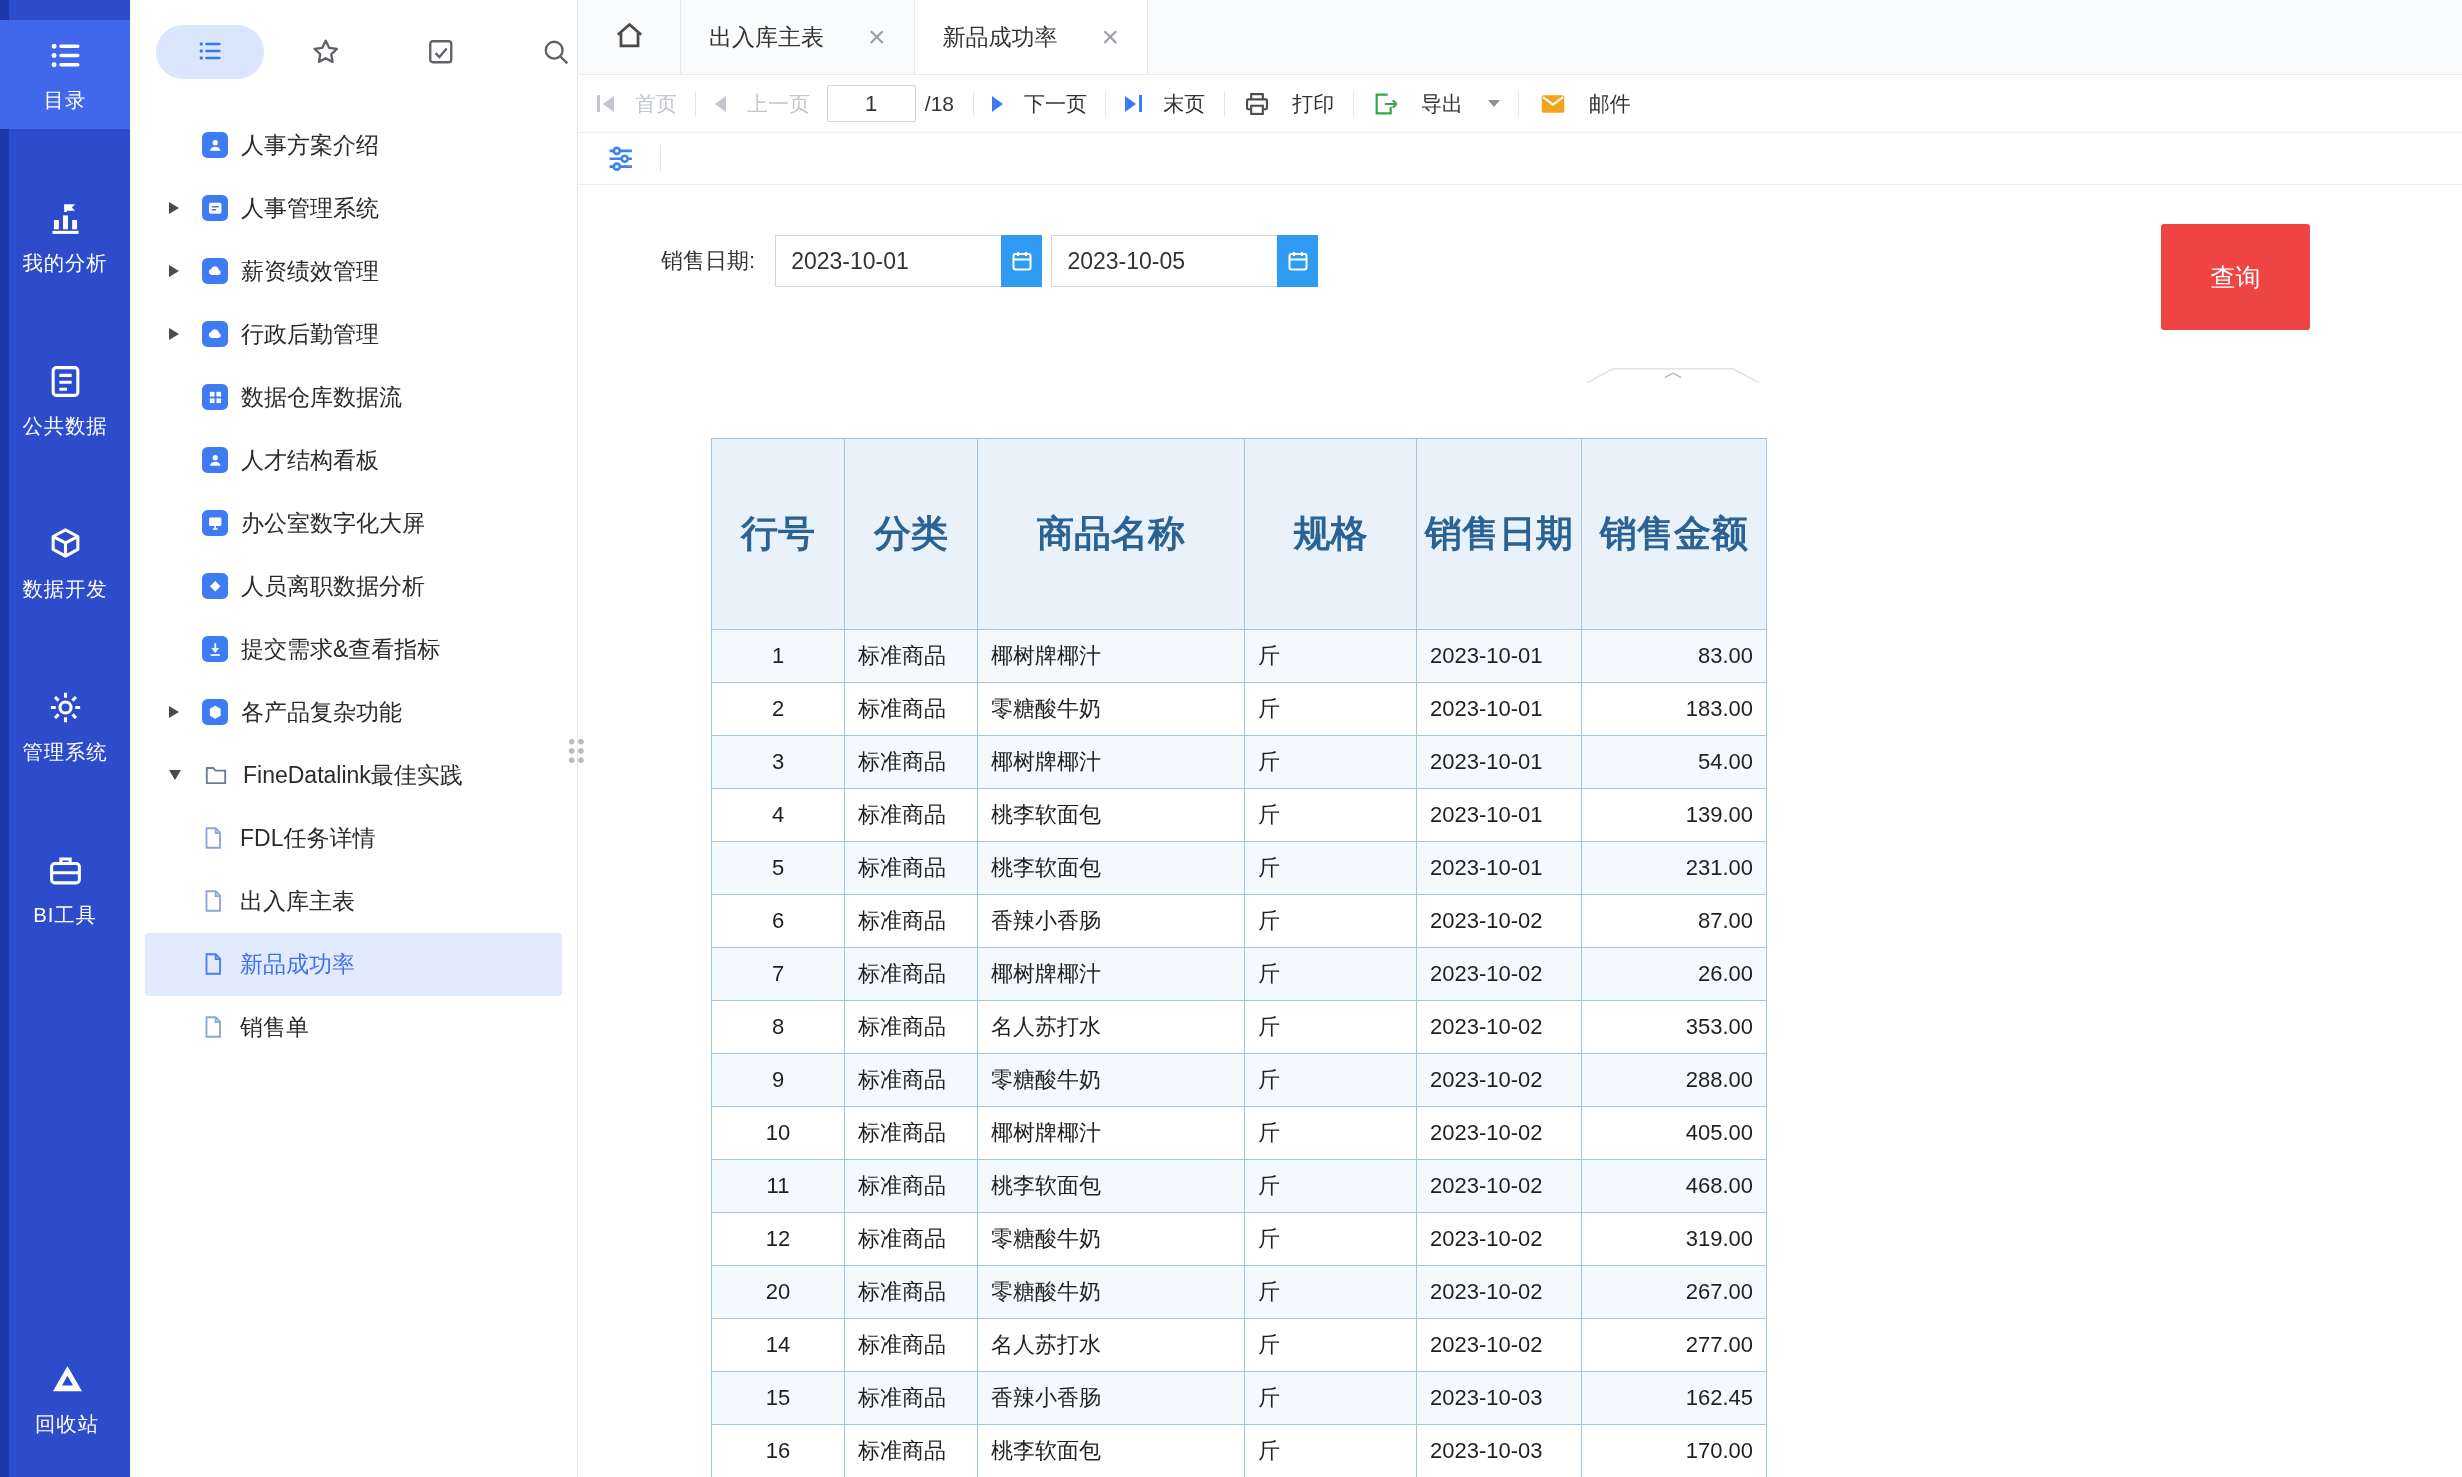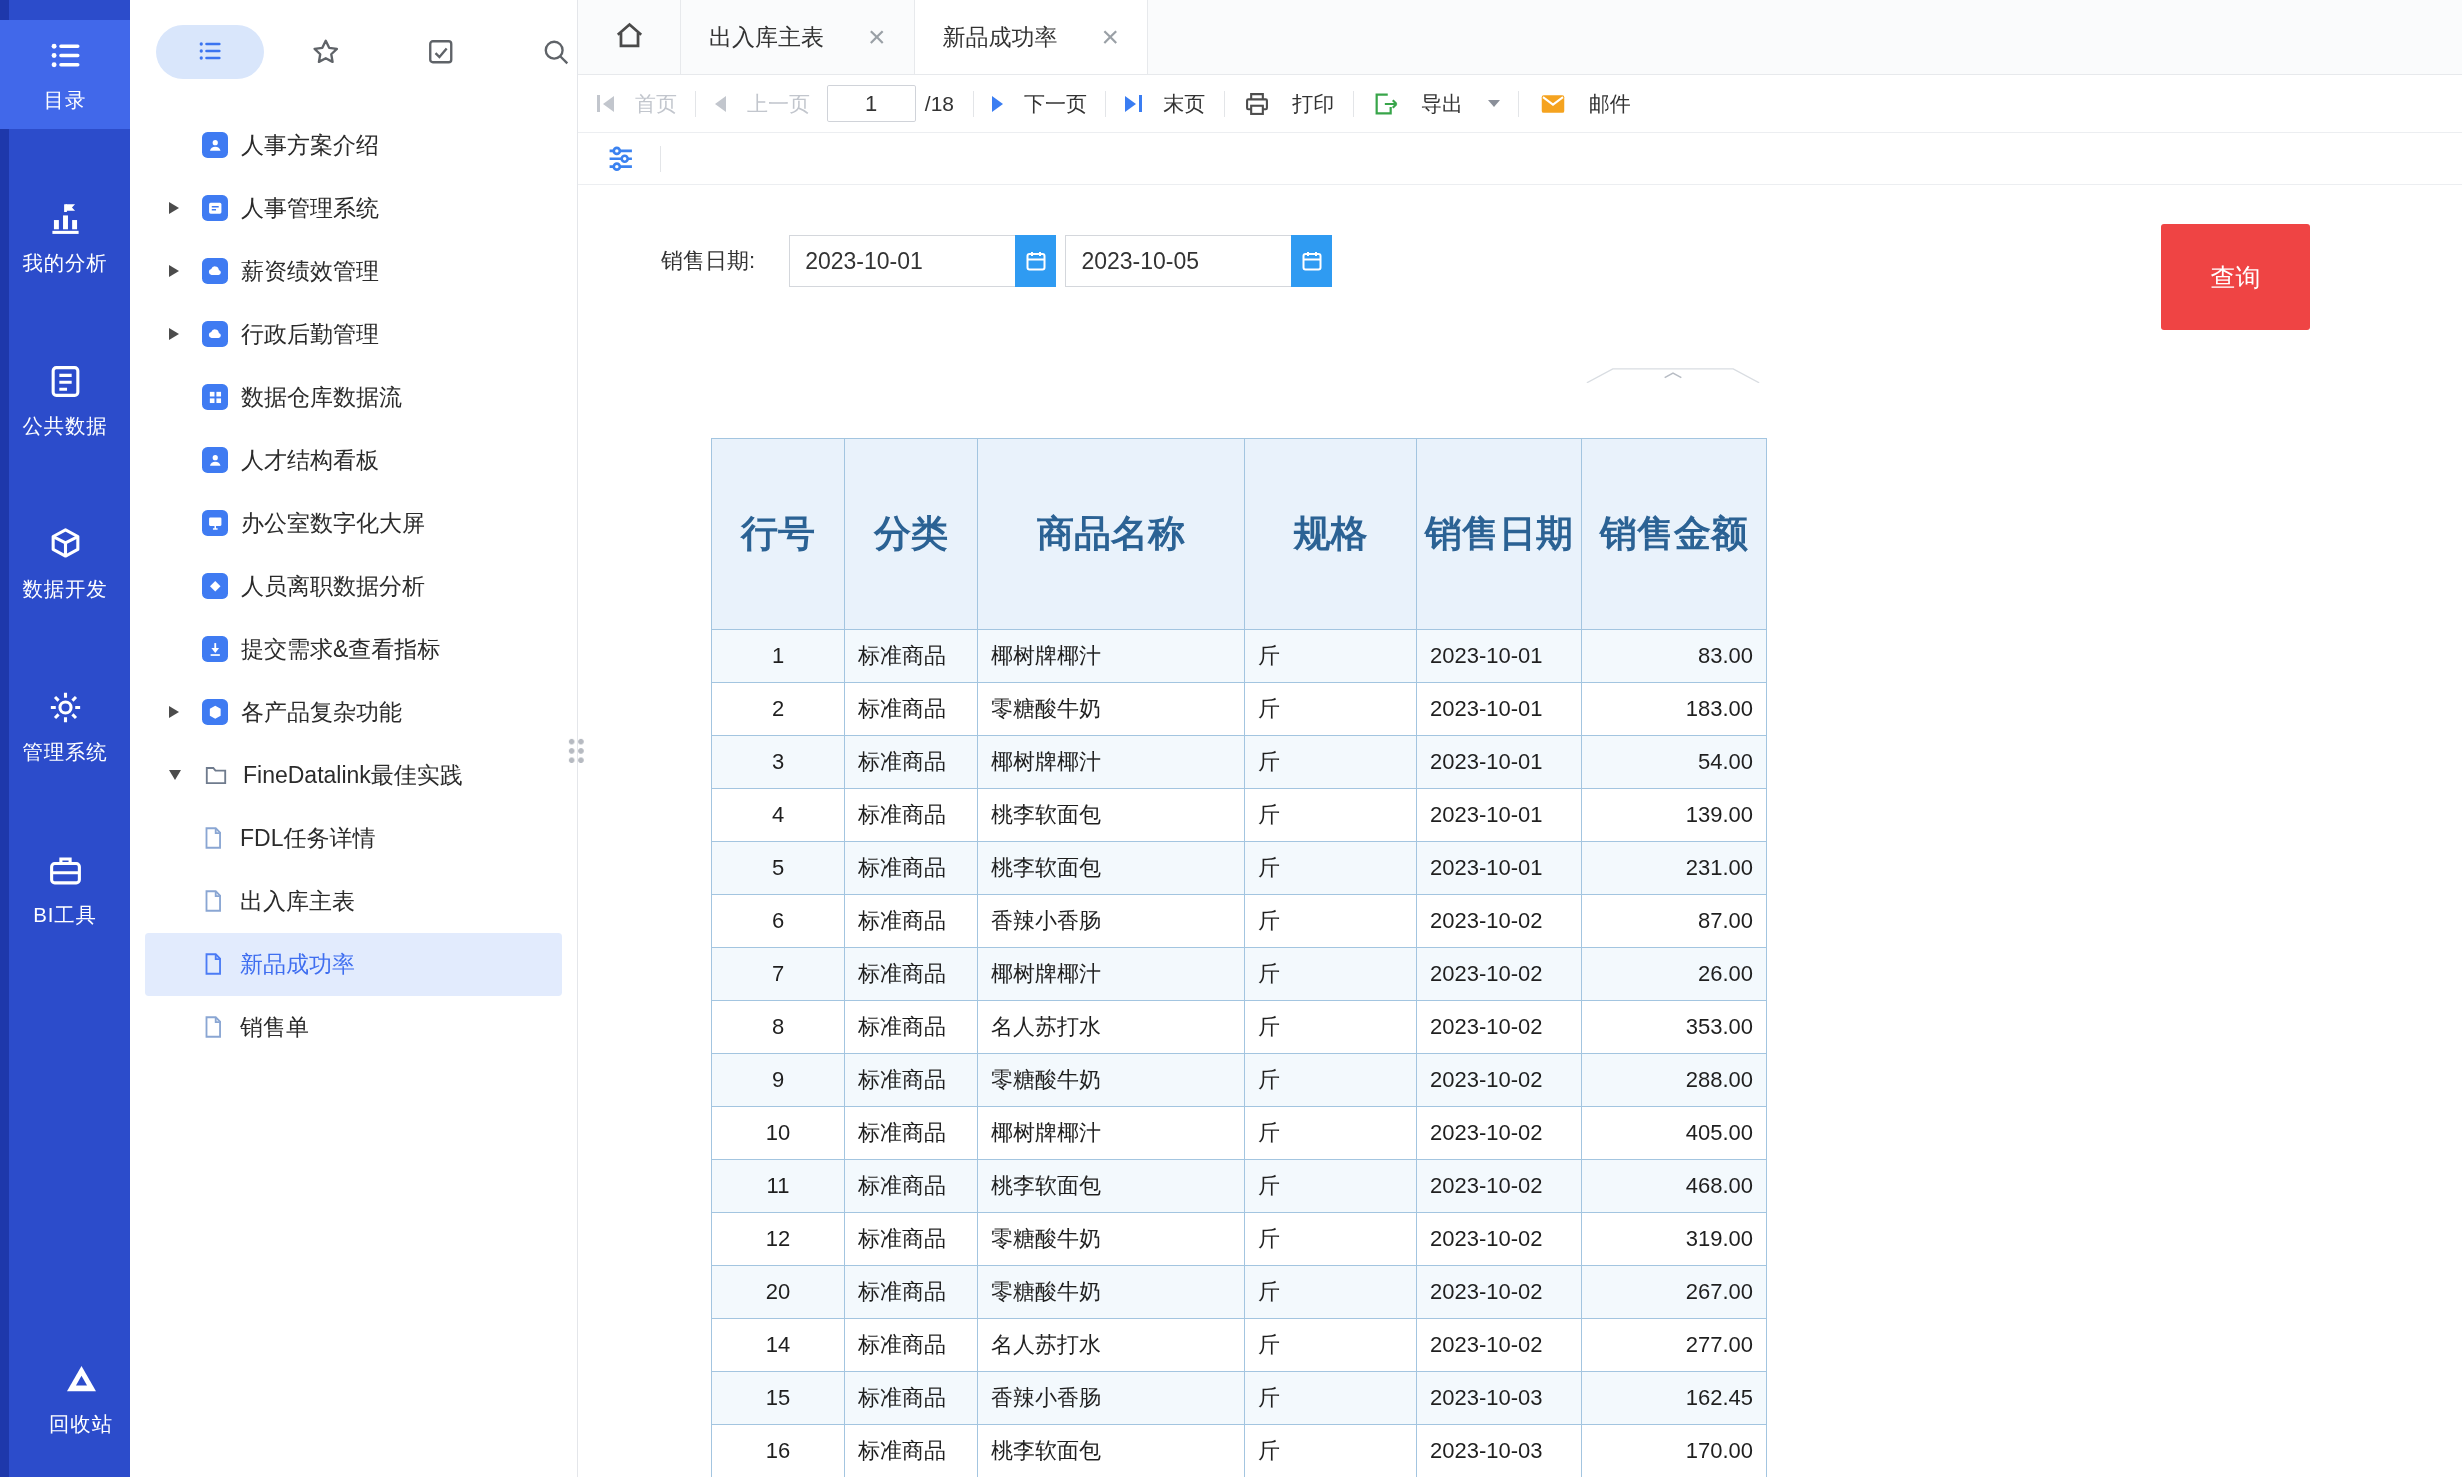--- a/index.html
+++ b/index.html
@@ -8,21 +8,21 @@
   body { font-family:"Liberation Sans","DejaVu Sans",sans-serif; color:#333; background:#fff; }
   .app { position:relative; display:flex; width:2462px; height:1477px; }
 
   
   .rail { position:relative; width:130px; flex:0 0 130px; background:#2c4ccb; color:#fff; padding-top:20px; }
   .rail::before { content:""; position:absolute; left:0; top:0; width:9.3px; height:100%; background:#1e38ab; }
   .rail-item { position:relative; z-index:2; width:130px; height:109px; margin-bottom:54px; display:flex; flex-direction:column; align-items:center; justify-content:center; gap:11px; cursor:pointer; }
   .rail-item.active { background:#4168ea; }
   .rail-item .ricon { width:39px; height:39px; display:flex; align-items:center; justify-content:center; }
   .rail-label { font-size:20.4px; letter-spacing:0.9px; }
-  .rail-bottom { position:absolute; bottom:24px; left:16px; margin-bottom:0; }
+  .rail-bottom { position:absolute; bottom:24px; left:2px; margin-bottom:0; }
 
   
   .catalog { width:448px; flex:0 0 448px; background:#fff; border-right:0.9px solid #e4e6ea; padding-top:18.5px; overflow:hidden; }
   .cat-toolbar { display:flex; align-items:center; height:67px; padding-left:26px; }
   .pill { width:108px; height:54px; border-radius:27px; background:#d9e6fb; display:flex; align-items:center; justify-content:center; cursor:pointer; }
   .tb-icon { display:flex; align-items:center; justify-content:center; width:37px; height:37px; cursor:pointer; }
   .tb-star { margin-left:43px; } .tb-edit { margin-left:78px; } .tb-search { margin-left:78px; }
 
   .tree { margin-top:28px; }
   .tree-item { display:flex; align-items:center; height:63px; margin:0 15px; padding-left:24px; border-radius:3.7px; cursor:pointer; }
@@ -61,21 +61,21 @@
   .page-input { width:89px; height:37px; margin:0 9.3px 0 16.7px; border:0.9px solid #d0d3d9; border-radius:1.9px; text-align:center; font-size:22px; color:#333; font-family:inherit; }
   .page-total { color:#333; }
   .caret { width:0; height:0; border-left:6.5px solid transparent; border-right:6.5px solid transparent; border-top:7.4px solid #8a8f99; display:inline-block; margin-left:3.7px; }
 
   .filterbar { height:52px; flex:0 0 52px; border-bottom:0.9px solid #eceef1; display:flex; align-items:center; padding-left:22px; }
   .sliders { width:41px; display:flex; align-items:center; justify-content:center; cursor:pointer; }
 
   .content { flex:1; position:relative; background:#fff; overflow:hidden; }
   .param-pane { position:relative; height:197px; }
   .date-form { position:absolute; left:83px; top:50px; height:52px; display:flex; align-items:center; }
-  .f-label { font-size:22px; color:#333; margin-right:34px; }
+  .f-label { font-size:22px; color:#333; margin-right:20px; }
   .date-group { display:flex; align-items:stretch; height:52px; }
   .date-group + .date-group { margin-left:9.3px; }
   .date-input { width:226px; height:52px; border:0.9px solid #d4d7dc; border-right:none; padding:0 15px; font-size:23px; color:#333; font-family:inherit; }
   .cal-btn { width:41px; background:#2f9bf2; display:flex; align-items:center; justify-content:center; cursor:pointer; }
   .query-btn { position:absolute; left:1583px; top:39px; width:149px; height:106px; background:#ef4444; color:#fff; font-size:25px; border:none; border-radius:3px; display:flex; align-items:center; justify-content:center; cursor:pointer; font-family:inherit; }
   .collapse-handle { position:absolute; left:1007px; top:182px; width:176px; height:15.8px; cursor:pointer; }
 
   .report { position:absolute; top:197px; left:0; right:0; bottom:0; overflow:hidden; }
   table.rpt { border-collapse:collapse; table-layout:fixed; margin:56px 0 0 133px; }
   table.rpt th, table.rpt td { border:0.9px solid #a3c5e0; }

